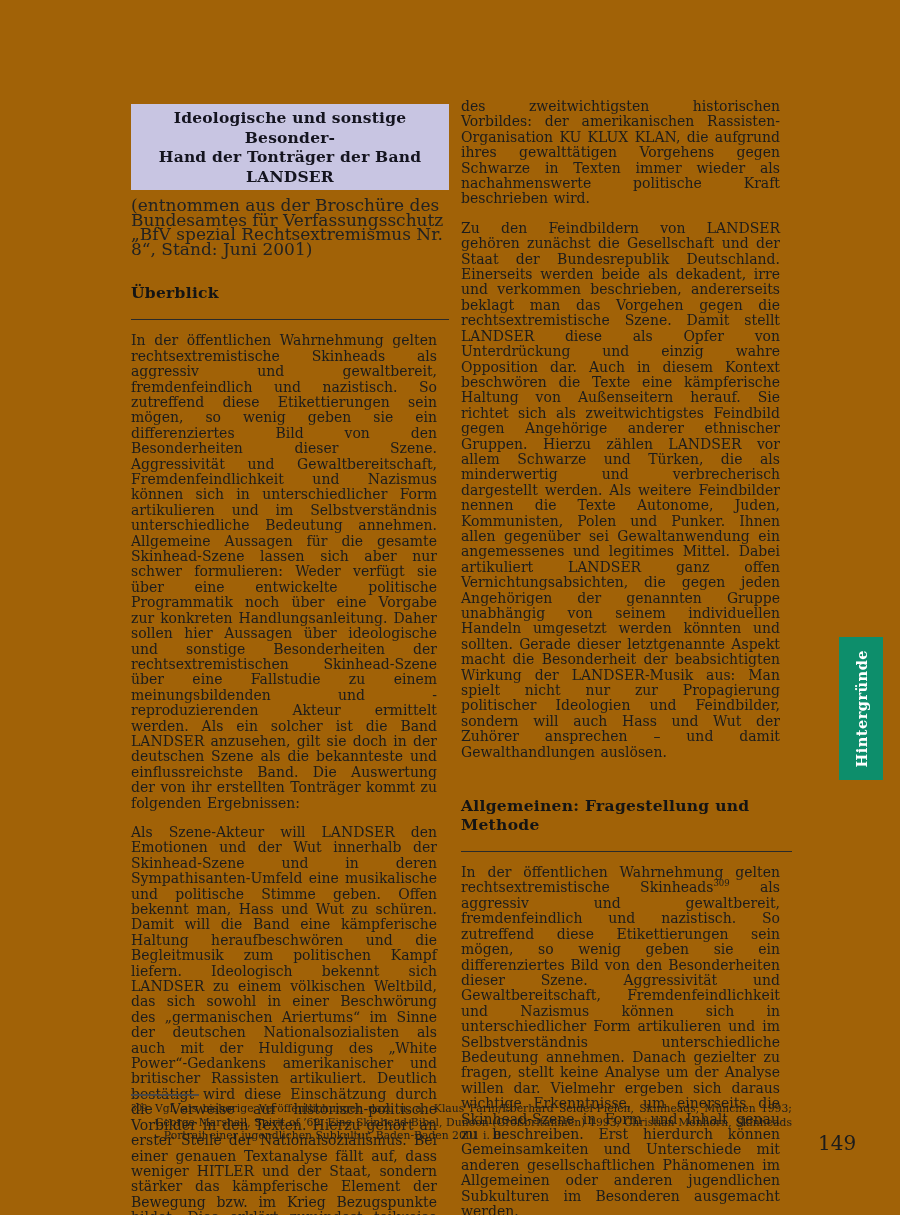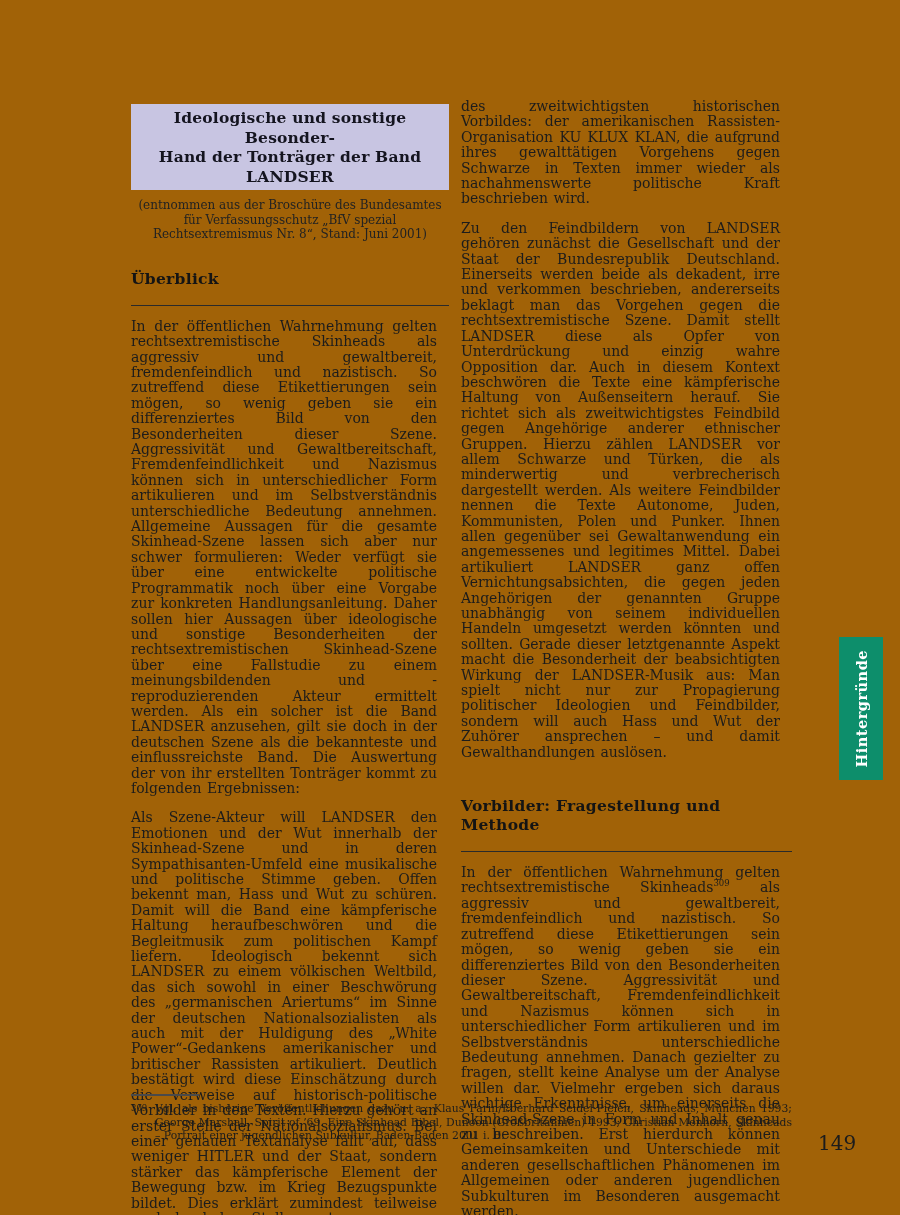--- a/index.html
+++ b/index.html
@@ -19,22 +19,22 @@
     font-weight:bold;
     font-size:15.5px;
     line-height:19.5px;
     color:#14141f;
     padding:4px 6px;
     letter-spacing:0.2px;
   }
   .title-block span{display:block;}
   .source-note{
     margin-top:8px;
-    text-align:center;
-    font-size:12px;
+    text-align:left;
+    font-size:17px;
     line-height:14.6px;
     color:#222;
   }
   h2.sec{
     font-size:15.5px;
     font-weight:bold;
     letter-spacing:0.3px;
     color:#141414;
     margin:27px 0 13px 0;
     padding-bottom:17px;
@@ -102,21 +102,21 @@
 
     <h2 class="sec">Überblick</h2>
     <p class="body">In der öffentlichen Wahrnehmung gelten rechtsextremistische Skinheads als aggressiv und gewaltbereit, fremdenfeindlich und nazistisch. So zutreffend diese Etikettierungen sein mögen, so wenig geben sie ein differenziertes Bild von den Besonderheiten dieser Szene. Aggressivität und Gewaltbereitschaft, Fremdenfeindlichkeit und Nazismus können sich in unterschiedlicher Form artikulieren und im Selbstverständnis unterschiedliche Bedeutung annehmen. Allgemeine Aussagen für die gesamte Skinhead-Szene lassen sich aber nur schwer formulieren: Weder verfügt sie über eine entwickelte politische Programmatik noch über eine Vorgabe zur konkreten Handlungsanleitung. Daher sollen hier Aussagen über ideologische und sonstige Besonderheiten der rechtsextremistischen Skinhead-Szene über eine Fallstudie zu einem meinungsbildenden und -reproduzierenden Akteur ermittelt werden. Als ein solcher ist die Band LANDSER anzusehen, gilt sie doch in der deutschen Szene als die bekannteste und einflussreichste Band. Die Auswertung der von ihr erstellten Tonträger kommt zu folgenden Ergebnissen:</p>
     <p class="body">Als Szene-Akteur will LANDSER den Emotionen und der Wut innerhalb der Skinhead-Szene und in deren Sympathisanten-Umfeld eine musikalische und politische Stimme geben. Offen bekennt man, Hass und Wut zu schüren. Damit will die Band eine kämpferische Haltung heraufbeschwören und die Begleitmusik zum politischen Kampf liefern. Ideologisch bekennt sich LANDSER zu einem völkischen Weltbild, das sich sowohl in einer Beschwörung des „germanischen Ariertums“ im Sinne der deutschen Nationalsozialisten als auch mit der Huldigung des „White Power“-Gedankens amerikanischer und britischer Rassisten artikuliert. Deutlich bestätigt wird diese Einschätzung durch die Verweise auf historisch-politische Vorbilder in den Texten. Hierzu gehört an erster Stelle der Nationalsozialismus. Bei einer genauen Textanalyse fällt auf, dass weniger HITLER und der Staat, sondern stärker das kämpferische Element der Bewegung bzw. im Krieg Bezugspunkte bildet. Dies erklärt zumindest teilweise auch den hohen Stellenwert</p>
   </div>
 
   <div class="col-right">
     <p class="body">des zweitwichtigsten historischen Vorbildes: der amerikanischen Rassisten-Organisation KU KLUX KLAN, die aufgrund ihres gewalttätigen Vorgehens gegen Schwarze in Texten immer wieder als nachahmenswerte politische Kraft beschrieben wird.</p>
     <p class="body">Zu den Feindbildern von LANDSER gehören zunächst die Gesellschaft und der Staat der Bundesrepublik Deutschland. Einerseits werden beide als dekadent, irre und verkommen beschrieben, andererseits beklagt man das Vorgehen gegen die rechtsextremistische Szene. Damit stellt LANDSER diese als Opfer von Unterdrückung und einzig wahre Opposition dar. Auch in diesem Kontext beschwören die Texte eine kämpferische Haltung von Außenseitern herauf. Sie richtet sich als zweitwichtigstes Feindbild gegen Angehörige anderer ethnischer Gruppen. Hierzu zählen LANDSER vor allem Schwarze und Türken, die als minderwertig und verbrecherisch dargestellt werden. Als weitere Feindbilder nennen die Texte Autonome, Juden, Kommunisten, Polen und Punker. Ihnen allen gegenüber sei Gewaltanwendung ein angemessenes und legitimes Mittel. Dabei artikuliert LANDSER ganz offen Vernichtungsabsichten, die gegen jeden Angehörigen der genannten Gruppe unabhängig von seinem individuellen Handeln umgesetzt werden könnten und sollten. Gerade dieser letztgenannte Aspekt macht die Besonderheit der beabsichtigten Wirkung der LANDSER-Musik aus: Man spielt nicht nur zur Propagierung politischer Ideologien und Feindbilder, sondern will auch Hass und Wut der Zuhörer ansprechen – und damit Gewalthandlungen auslösen.</p>
 
-    <h2 class="sec">Vorbilder: Fragestellung und Methode</h2>
+    <h2 class="sec">Allgemeinen: Fragestellung und Methode</h2>
     <p class="body"><span>In der öffentlichen Wahrnehmung gelten rechtsextremistische Skinheads</span><sup class="fnref">309</sup><span> als aggressiv und gewaltbereit, fremdenfeindlich und nazistisch. So zutreffend diese Etikettierungen sein mögen, so wenig geben sie ein differenziertes Bild von den Besonderheiten dieser Szene. Aggressivität und Gewaltbereitschaft, Fremdenfeindlichkeit und Nazismus können sich in unterschiedlicher Form artikulieren und im Selbstverständnis unterschiedliche Bedeutung annehmen. Danach gezielter zu fragen, stellt keine Analyse um der Analyse willen dar. Vielmehr ergeben sich daraus wichtige Erkenntnisse, um einerseits die Skinhead-Szene in Form und Inhalt genau zu beschreiben. Erst hierdurch können Gemeinsamkeiten und Unterschiede mit anderen gesellschaftlichen Phänomenen im Allgemeinen oder anderen jugendlichen Subkulturen im Besonderen ausgemacht werden.</span></p>
   </div>
 
   <div class="chapter-tab">
     <span>Hintergründe</span>
   </div>
 
   <div class="footnote">
     <div class="fn-rule"></div>
     <div class="fn-body">

